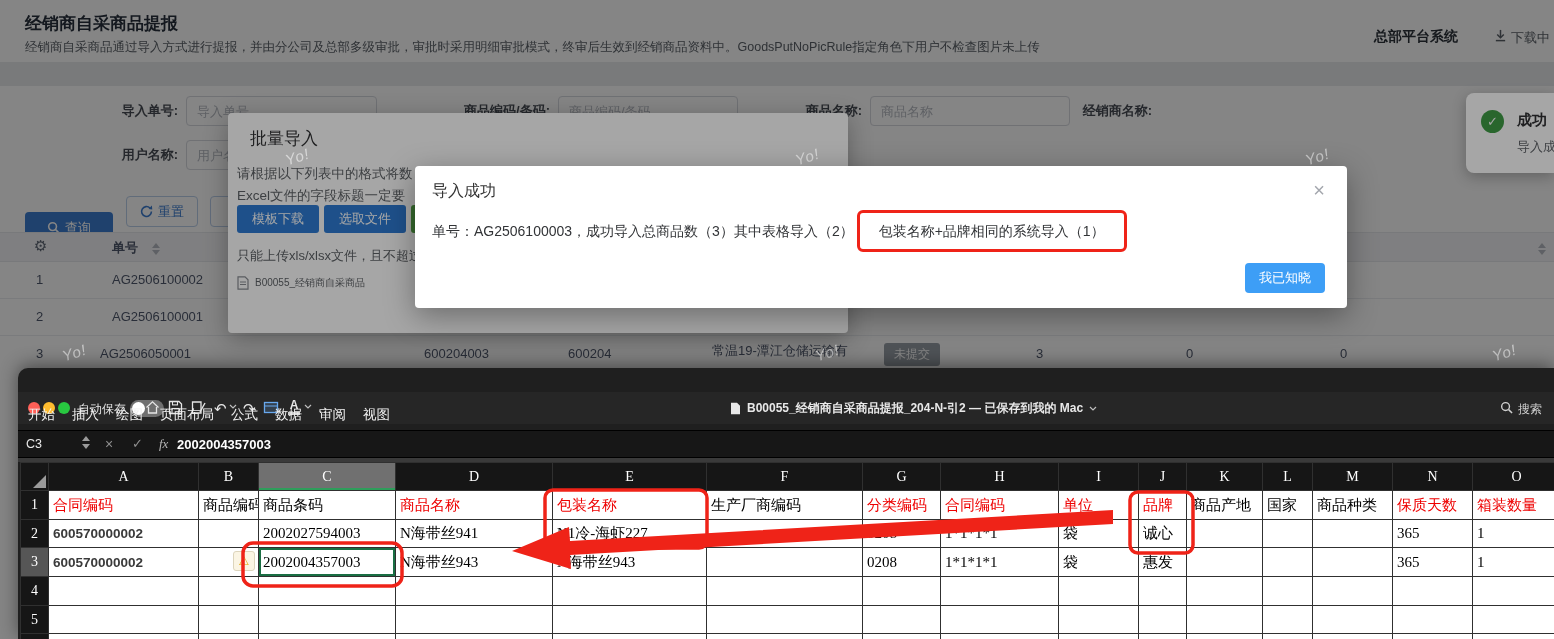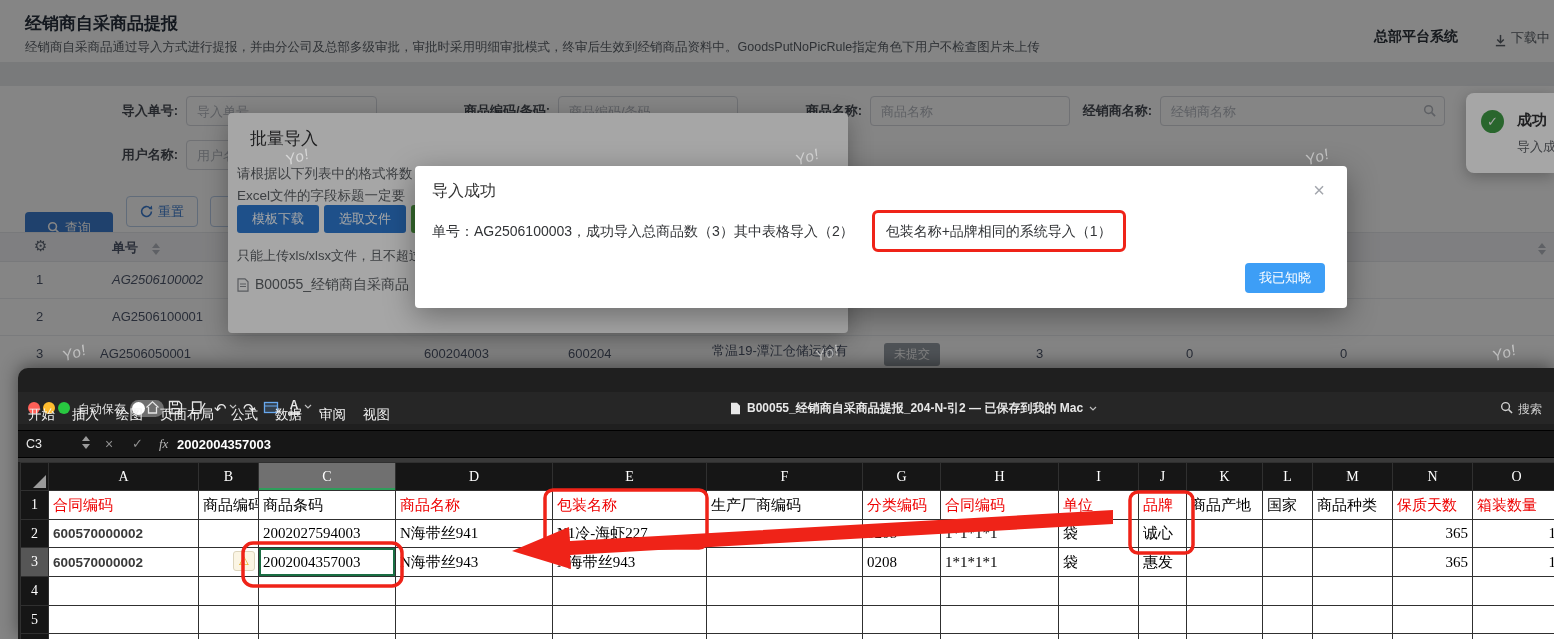--- a/index.html
+++ b/index.html
@@ -9,21 +9,21 @@
   .abs { position:absolute; }
 
   
   .bg-top   { left:0; top:0; right:0; height:62px; background:#fff; }
   .bg-gap   { left:0; top:62px; right:0; height:24px; background:#e9ebee; }
   .bg-card  { left:0; top:86px; right:0; bottom:0; background:#fff; }
 
   .pg-title { left:25px; top:12px; font-size:17px; font-weight:bold; color:#27303c; }
   .pg-sub   { left:25px; top:39px; font-size:12.5px; color:#5c6269; }
   .sys-name { right:96px; top:28px; font-size:14px; font-weight:bold; color:#2d333b; }
-  .dl-link  { right:4px; top:29px; font-size:13px; color:#5c6269; display:flex; align-items:flex-end; gap:4px;font-family:Liberation Mono, monospace; }
+  .dl-link  { right:4px; top:29px; font-size:13px; color:#5c6269; display:flex; align-items:flex-start; gap:4px;font-family:Liberation Mono, monospace; }
 
   .flabel { font-size:13px; font-weight:bold; color:#484d55; line-height:30px; text-align:right; }
   .finput { height:30px; border:1px solid #d7dae0; border-radius:4px; background:#fff;
             font-size:13px; color:#333; padding:0 10px; outline:none; }
   .finput::placeholder { color:#b6bac2; }
   .input-wrap { position:absolute; }
   .input-wrap .in-icon { position:absolute; right:9px; top:8px; color:#b6bac2; }
 
   .btn { position:absolute; height:31px; border-radius:4px; font-size:13px; display:flex;
          align-items:center; justify-content:center; gap:5px; cursor:pointer; border:1px solid transparent; }
@@ -51,37 +51,37 @@
         transform:rotate(-18deg); letter-spacing:1px; }
 
   
   .modal-batch { left:228px; top:113px; width:620px; height:220px; background:#fff; border-radius:4px;
                  box-shadow:0 6px 24px rgba(0,0,0,.3); z-index:20; }
   .mb-title { position:absolute; left:22px; top:14px; font-size:17px; color:#303133; }
   .mb-line  { position:absolute; left:9px; font-size:13.5px; color:#5f6367; }
   .mb-btn   { position:absolute; top:92px; height:28px; border-radius:3px; color:#fff; font-size:13px;
               display:flex; align-items:center; justify-content:center; cursor:pointer; }
   .mb-hint  { position:absolute; left:9px; top:134px; font-size:13px; color:#5f6367; }
-  .mb-file  { position:absolute; left:9px; top:163px; font-size:14px; color:#5f6367; display:flex; align-items:center; gap:6px; }
+  .mb-file  { position:absolute; left:9px; top:163px; font-size:10px; color:#5f6367; display:flex; align-items:center; gap:6px; }
 
   
   .toast { left:1466px; top:93px; width:88px; height:80px; background:#fff; border-radius:8px 0 0 8px;
            box-shadow:0 4px 14px rgba(0,0,0,.25); z-index:22; }
   .toast-ic { position:absolute; left:15px; top:17px; width:23px; height:23px; border-radius:50%;
               background:#3f9d46; color:#fff; font-size:13px; font-weight:bold; text-align:center; line-height:23px; }
   .toast-title { position:absolute; left:51px; top:18px; font-size:15px; font-weight:bold; color:#303133; }
   .toast-msg   { position:absolute; left:51px; top:45px; font-size:13px; color:#5f6368; white-space:nowrap; }
 
   
   .modal-succ { left:415px; top:166px; width:932px; height:142px; background:#fff; border-radius:4px;
                 box-shadow:0 8px 30px rgba(0,0,0,.35); z-index:40; }
   .ms-title { position:absolute; left:17px; top:15px; font-size:16px; color:#333; }
   .ms-close { position:absolute; right:22px; top:14px; font-size:20px; color:#a3a6ad; cursor:pointer; line-height:20px; }
   .ms-body  { position:absolute; left:17px; top:57px; font-size:14px; color:#323437; white-space:nowrap; }
-  .ms-hl    { border:3px solid #ef2318; border-radius:6px; padding:10px 11px; margin-left:18px; }
+  .ms-hl    { border:3px solid #ef2318; border-radius:6px; padding:10px 19px; margin-left:3px; }
   .ms-btn   { position:absolute; right:22px; bottom:15px; width:80px; height:30px; background:#3d9ef6;
               color:#fff; font-size:13px; border-radius:4px; display:flex; align-items:center; justify-content:center; cursor:pointer; }
 
   
   .excel { left:18px; top:368px; width:1536px; height:271px; background:#1f1f1f;
            border-radius:10px 0 0 0; z-index:50; box-shadow:0 -3px 18px rgba(0,0,0,.45); overflow:hidden; }
   .xl-titlebar { position:absolute; left:0; top:0; right:0; height:32px; background:#262626;margin-top:24px; }
   .tl { position:absolute; top:10px; width:12px; height:12px; border-radius:50%; }
   .xl-autosave { position:absolute; left:60px; top:9px; font-size:12px; color:#e4e4e4; }
   .xl-toggle { position:absolute; left:112px; top:8px; width:34px; height:17px; background:#6f6f6f; border-radius:9px; cursor:pointer; }
@@ -109,21 +109,21 @@
   .sheet td.hcell { background:#161616; color:#fff; text-align:center;
                     font-family:"Liberation Serif","DejaVu Serif",serif; font-size:14px; }
   .sheet td.hcell.selcol { background:#707070; box-shadow:inset 0 -2px 0 #2e9e5b; }
   .sheet td.rnum { background:#161616; color:#fff; text-align:center;
                    font-family:"Liberation Serif","DejaVu Serif",serif; font-size:14px; }
   .sheet td.rnum.selrow { background:#565656; }
   .sheet td.dcell { background:#fff; color:#000; padding:0 4px;
                     font-family:"Liberation Serif","DejaVu Serif",serif; font-size:15px; }
   .sheet td.dcell.req { color:#ee0000; }
   .sheet td.dcell.boldnum { font-family:"Liberation Sans",sans-serif; font-weight:bold; font-size:13.5px; color:#3a3a3a; }
-  .sheet td.dcell.rt { text-align:right; }
+  .sheet td.dcell.rt { text-align:left; }
   .sheet td.sel { box-shadow:inset 0 0 0 2px #1a6e43; }
   .corner-tri { position:absolute; right:2px; bottom:2px; width:0; height:0; border-bottom:13px solid #9b9b9b; border-left:13px solid transparent; }
   .warn-btn { position:absolute; right:3px; top:3px; width:22px; height:20px; background:#fbf5e4;
               border:1px solid #ddd5bd; border-radius:3px; text-align:center; line-height:19px;
               font-size:12px; color:#dda400; cursor:pointer; }
 
   .anno { inset:0; z-index:60; pointer-events:none; }
   svg.icon { display:block; }
 </style>
 </head>
@@ -149,29 +149,20 @@
     <span>下载中</span>
   </div>
 
   <div class="abs flabel" style="left:83px;top:96px;width:95px;">导入单号:</div>
   <input class="abs finput" style="left: 186px; top: 96px; width: 191px;" placeholder="导入单号">
   <div class="abs flabel" style="left:438px;top:96px;width:112px;">商品编码/条码:</div>
   <input class="abs finput" style="left: 558px; top: 96px; width: 180px;" placeholder="商品编码/条码">
   <div class="abs flabel" style="left:770px;top:96px;width:92px;">商品名称:</div>
   <input class="abs finput" style="left: 870px; top: 96px; width: 200px;" placeholder="商品名称">
   <div class="abs flabel" style="left:1060px;top:96px;width:92px;">经销商名称:</div>
-  <div class="input-wrap" style="left:1160px;top:96px;">
-    <input class="finput" style="width: 285px;" placeholder="经销商名称">
-    <span class="in-icon">
-        <svg class="icon" width="13" height="13" viewBox="0 0 14 14">
-          <circle cx="6" cy="6" r="4.2" fill="none" stroke="currentColor" stroke-width="1.6"></circle>
-          <line x1="9.3" y1="9.3" x2="13" y2="13" stroke="currentColor" stroke-width="1.8"></line>
-        </svg>
-      </span>
-  </div>
   <div class="abs flabel" style="left:83px;top:140px;width:95px;">用户名称:</div>
   <input class="abs finput" style="left: 186px; top: 140px; width: 191px;" placeholder="用户名称">
 
   <div class="btn btn-primary" style="left:25px;top:212px;width:88px;">
     <span>
         <svg class="icon" width="13" height="13" viewBox="0 0 14 14">
           <circle cx="6" cy="6" r="4.2" fill="none" stroke="#fff" stroke-width="1.7"></circle>
           <line x1="9.3" y1="9.3" x2="13" y2="13" stroke="#fff" stroke-width="1.9"></line>
         </svg>
       </span>
@@ -203,21 +194,21 @@
         <i class="up"></i>
         <i class="dn"></i>
       </span>
     <span class="sorter" style="left:1538px;top:8px;">
         <i class="up"></i>
         <i class="dn"></i>
       </span>
   </div>
   <div class="abs ot-row" style="top:262px;">
     <span class="ot-cell" style="left:36px;">1</span>
-    <span class="ot-cell" style="left:112px;font-style:italic;">AG2506100002</span>
+    <span class="ot-cell" style="left:112px;">AG2506100002</span>
   </div>
   <div class="abs ot-row" style="top:299px;">
     <span class="ot-cell" style="left:36px;">2</span>
     <span class="ot-cell" style="left:112px;">AG2506100001</span>
   </div>
   <div class="abs ot-row" style="top:336px;border-bottom:none;">
     <span class="ot-cell" style="left:36px;">3</span>
     <span class="ot-cell" style="left:100px;">AG2506050001</span>
     <span class="ot-cell" style="left:412px;margin-left:12px;">600204003</span>
     <span class="ot-cell" style="left:568px;">600204</span>

